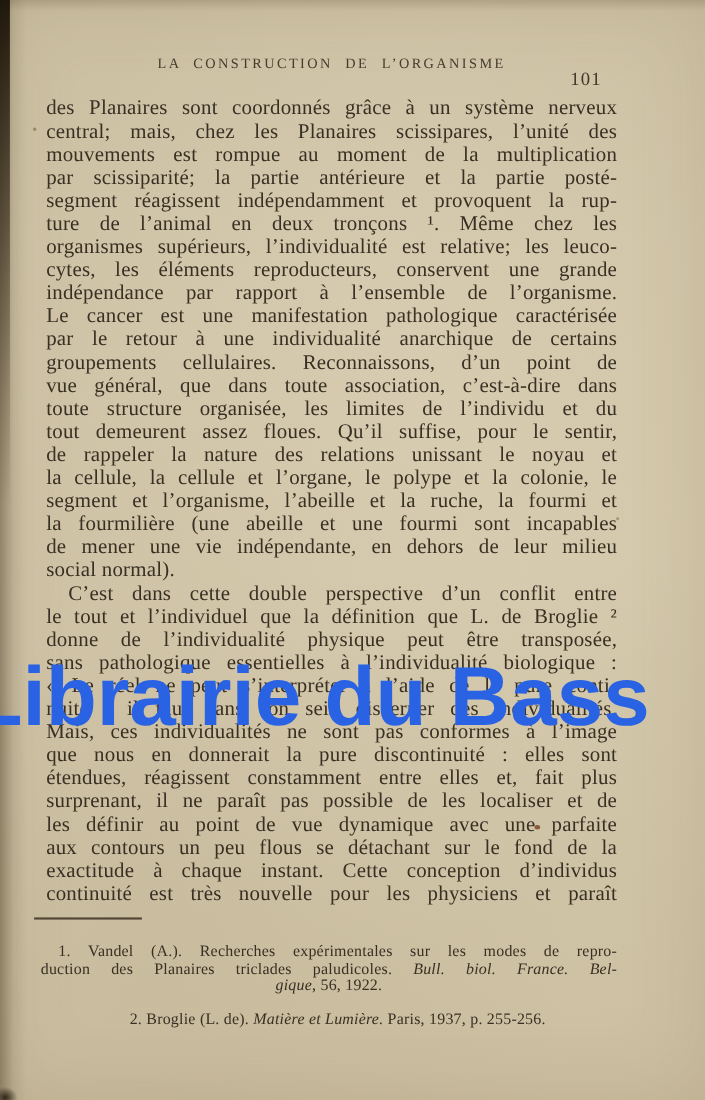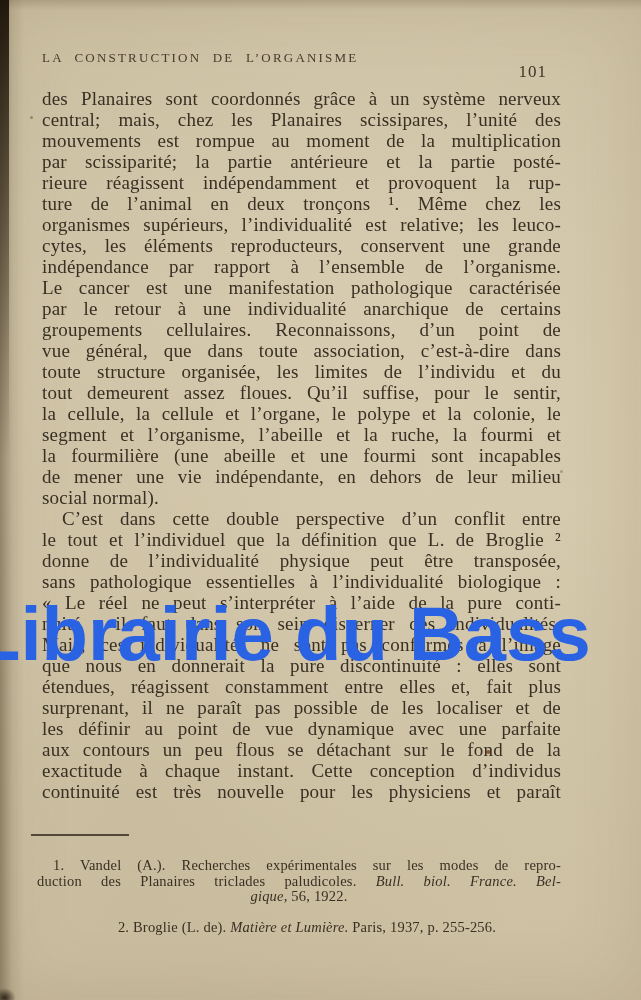--- a/index.html
+++ b/index.html
@@ -34,21 +34,21 @@
   .speck{position:absolute;border-radius:50%;z-index:5;}
   .speck.s1{left:486px;top:750px;width:5px;height:4px;background:#7c4a26;opacity:.85;}
   .speck.s2{left:30px;top:116px;width:3px;height:3px;background:#8a7a58;opacity:.8;}
   .speck.s3{left:560px;top:470px;width:3px;height:3px;background:#9a8a64;opacity:.7;}
 
   .header{
     position:absolute;left:42px;top:46px;width:519px;height:22px;z-index:10;
     color:#453a2b;
   }
   .header .title{
-    display:block;
+    display:block;text-align:center;
     font-size:13px;letter-spacing:2.2px;word-spacing:6px;
     padding-top:4px;
     color:rgba(62,52,38,0.95);
   }
   .header .pnum{
     position:absolute;right:14px;top:16px;
     font-size:17px;letter-spacing:1px;color:rgba(55,46,32,0.95);
   }
 
   .body-lines{
@@ -90,31 +90,32 @@
   <div class="header">
     <span class="title">LA CONSTRUCTION DE L’ORGANISME</span>
     <span class="pnum">101</span>
   </div>
 
   <div class="body-lines">
       <div class="bline just">des Planaires sont coordonnés grâce à un système nerveux</div>
       <div class="bline just">central; mais, chez les Planaires scissipares, l’unité des</div>
       <div class="bline just">mouvements est rompue au moment de la multiplication</div>
       <div class="bline just">par scissiparité; la partie antérieure et la partie posté-</div>
-      <div class="bline just">rieure réagissent indépendamment et provoquent la rup-</div>
+      <div class="bline just">segment réagissent indépendamment et provoquent la rup-</div>
       <div class="bline just">ture de l’animal en deux tronçons ¹. Même chez les</div>
       <div class="bline just">organismes supérieurs, l’individualité est relative; les leuco-</div>
       <div class="bline just">cytes, les éléments reproducteurs, conservent une grande</div>
       <div class="bline just">indépendance par rapport à l’ensemble de l’organisme.</div>
       <div class="bline just">Le cancer est une manifestation pathologique caractérisée</div>
       <div class="bline just">par le retour à une individualité anarchique de certains</div>
       <div class="bline just">groupements cellulaires. Reconnaissons, d’un point de</div>
       <div class="bline just">vue général, que dans toute association, c’est-à-dire dans</div>
       <div class="bline just">toute structure organisée, les limites de l’individu et du</div>
       <div class="bline just">tout demeurent assez floues. Qu’il suffise, pour le sentir,</div>
+      <div class="bline just">de rappeler la nature des relations unissant le noyau et</div>
       <div class="bline just">la cellule, la cellule et l’organe, le polype et la colonie, le</div>
       <div class="bline just">segment et l’organisme, l’abeille et la ruche, la fourmi et</div>
       <div class="bline just">la fourmilière (une abeille et une fourmi sont incapables</div>
       <div class="bline just">de mener une vie indépendante, en dehors de leur milieu</div>
       <div class="bline">social normal).</div>
       <div class="bline just ind">C’est dans cette double perspective d’un conflit entre</div>
       <div class="bline just">le tout et l’individuel que la définition que L. de Broglie ²</div>
       <div class="bline just">donne de l’individualité physique peut être transposée,</div>
       <div class="bline just">sans pathologique essentielles à l’individualité biologique :</div>
       <div class="bline just">« Le réel ne peut s’interpréter à l’aide de la pure conti-</div>

